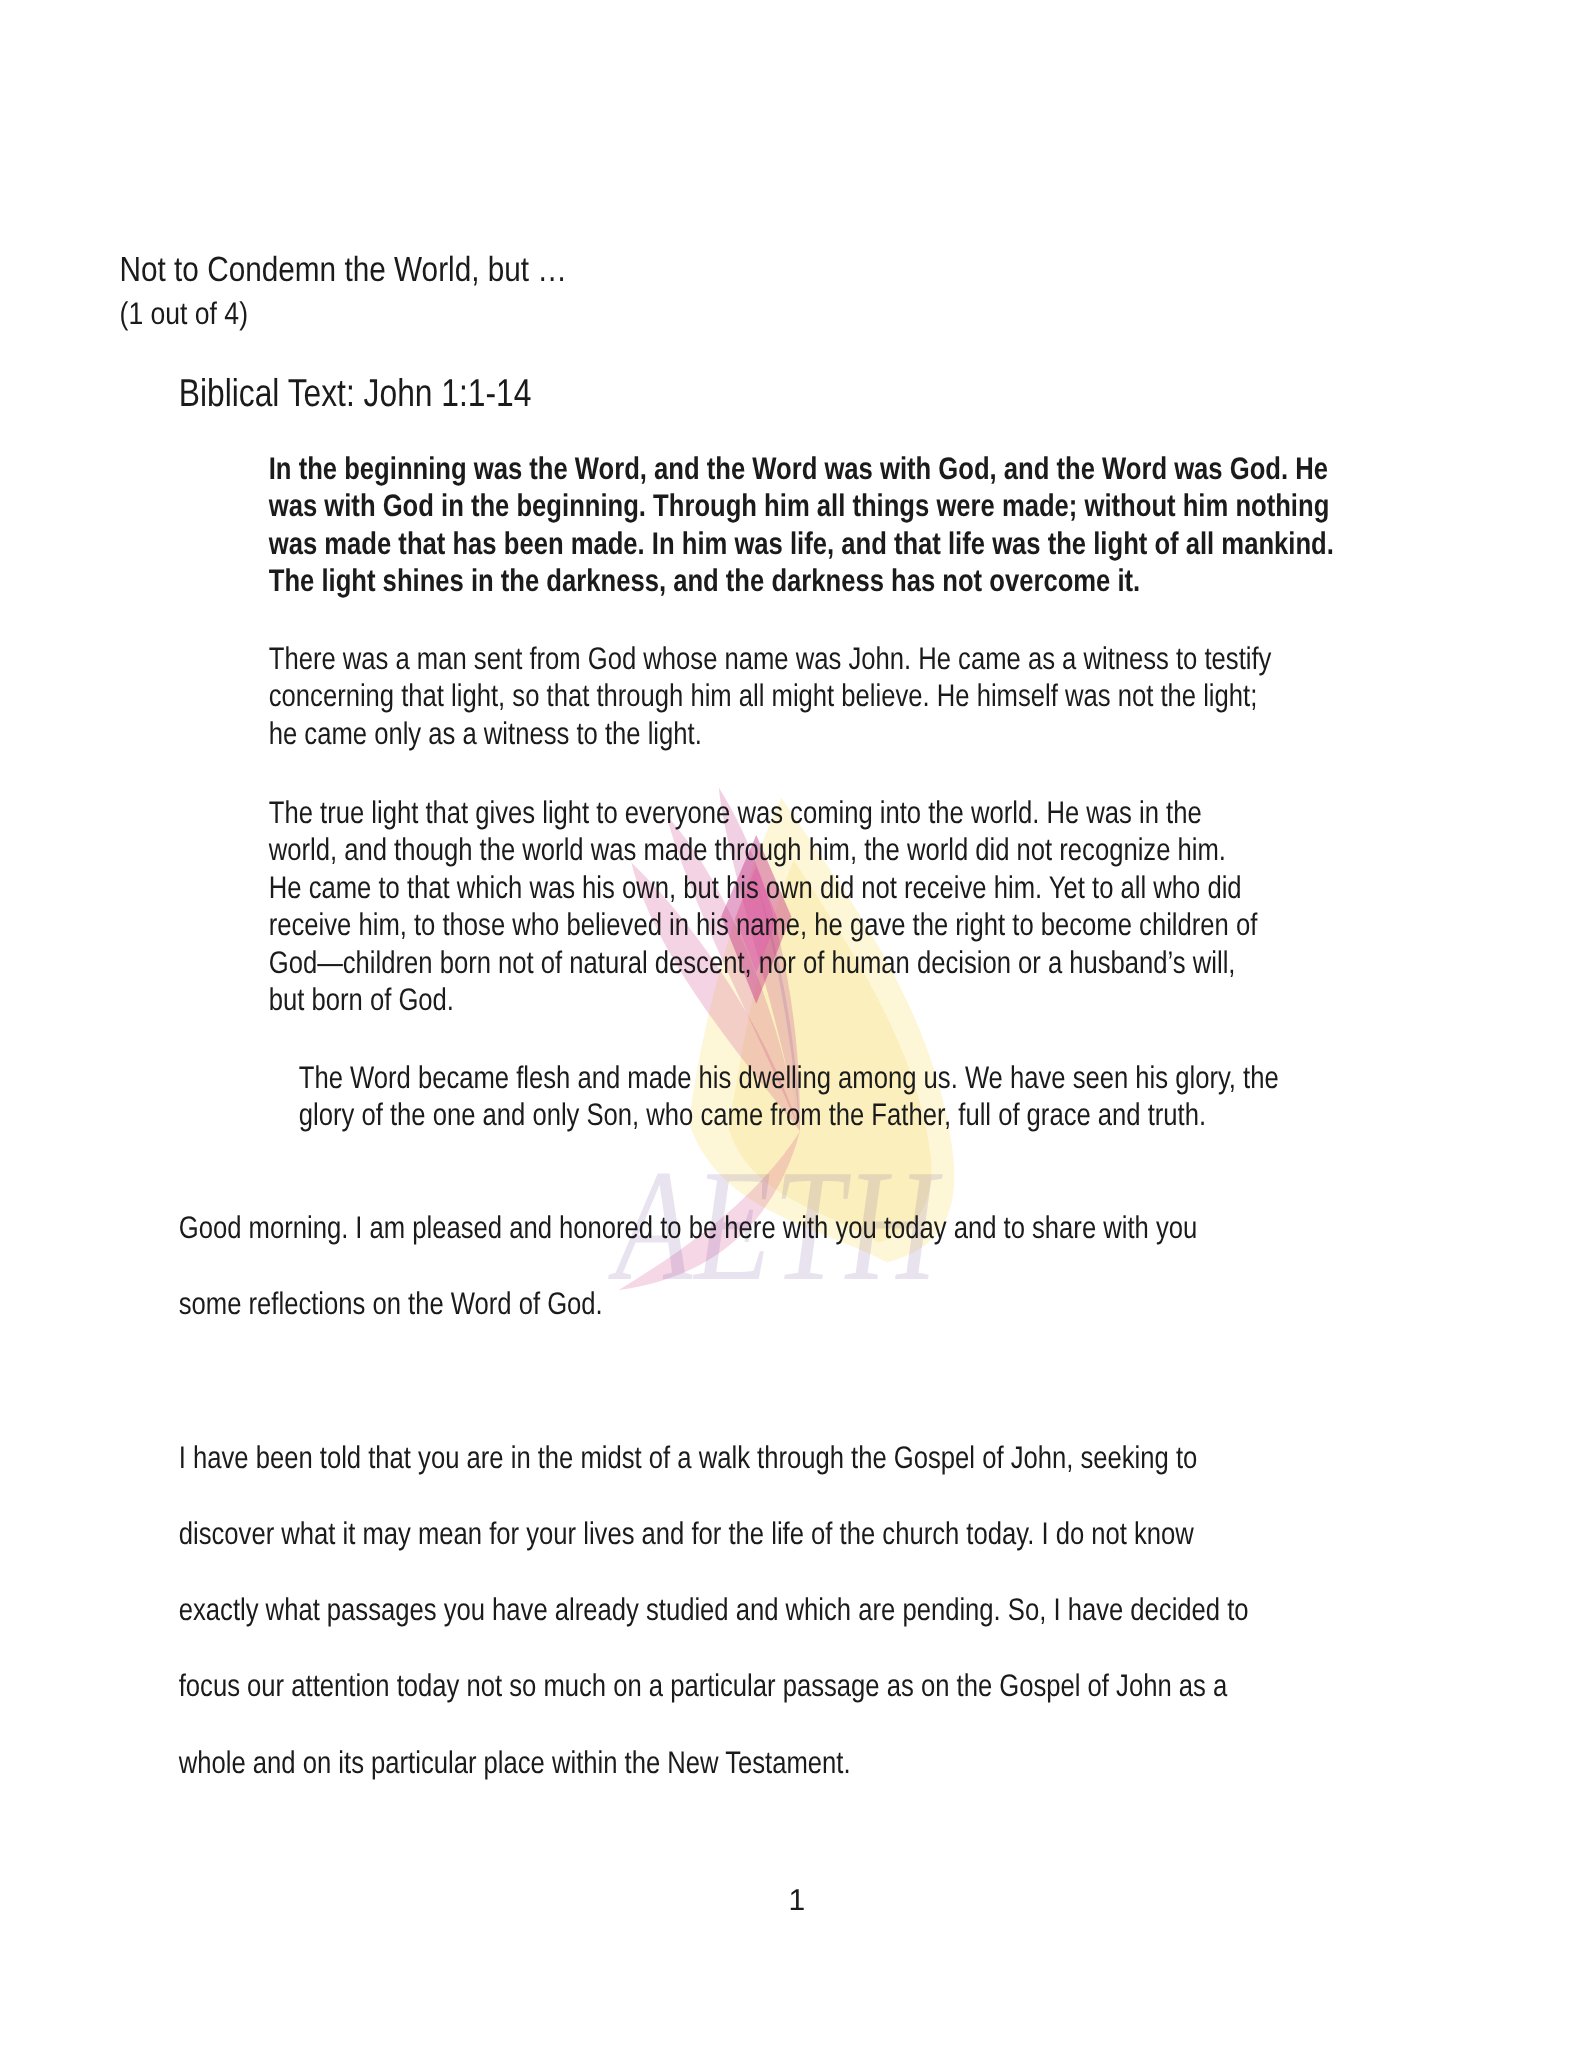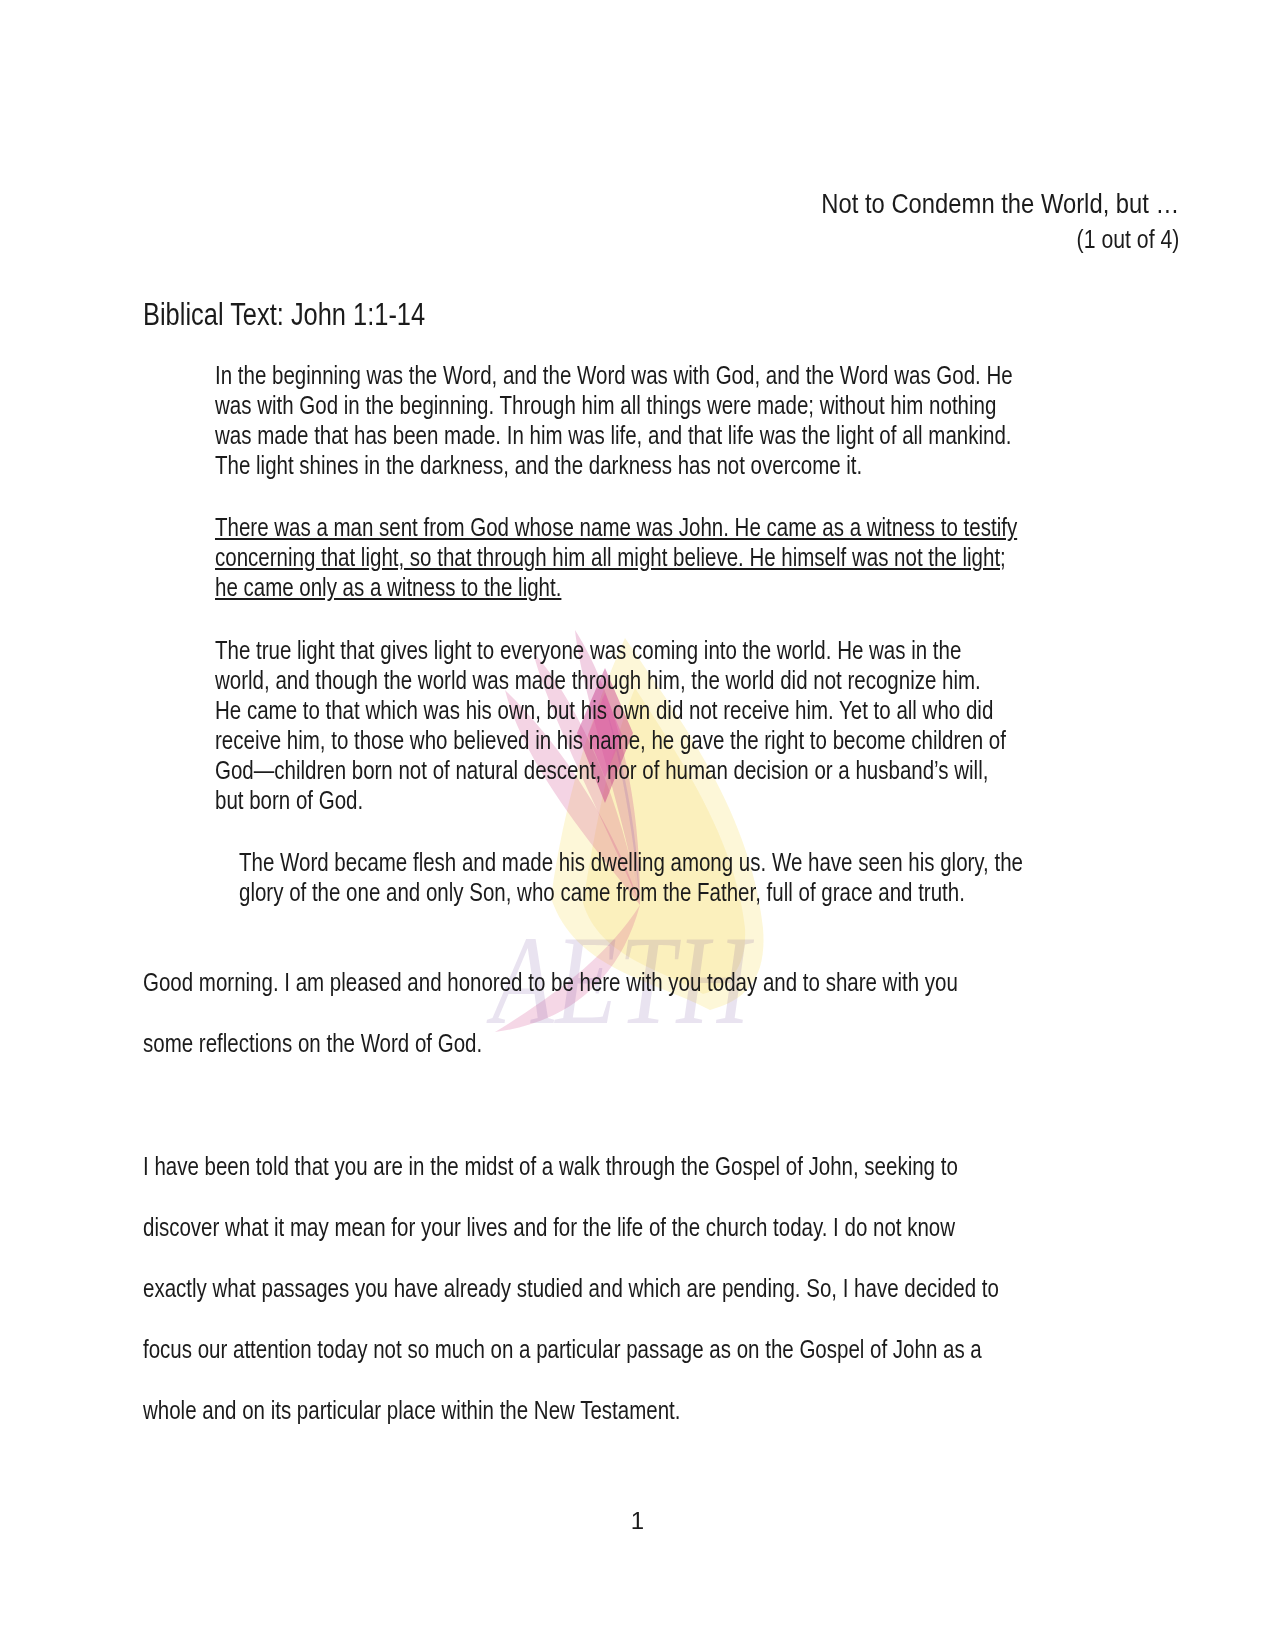--- a/index.html
+++ b/index.html
@@ -14,39 +14,39 @@
     position:absolute;left:492px;top:916px;
     font-family:"Liberation Serif",serif;
     font-size:128px;line-height:128px;letter-spacing:2px;
     color:rgba(100,60,150,0.14);
     transform:scaleX(0.79);transform-origin:0 50%;
     white-space:pre;
   }
   
   .page-content{position:absolute;inset:0;z-index:1;}
   .abs{position:absolute;}
-  .title-block{left:0;right:0;top:186px;text-align:right;}
+  .title-block{left:0;right:0;top:198px;text-align:left;}
   .doc-title{
     font-size:28px;line-height:36px;
     transform:scaleX(0.85);transform-origin:50% 50%;white-space:pre;
   }
   .doc-subtitle{
     font-size:25px;line-height:34px;
     transform:scaleX(0.85);transform-origin:50% 50%;white-space:pre;
   }
   .bib-label{left:143px;top:300px;font-size:31px;line-height:30px;}
   .quote{left:215px;right:100px;font-size:25px;}
   .quote .ln{line-height:30px;}
   .body-para{left:143px;right:100px;font-size:25px;}
   .body-para .ln{line-height:61px;}
   .ln{white-space:pre;transform:scaleX(0.82);transform-origin:0 50%;}
   .ln-left{white-space:pre;transform:scaleX(0.82);transform-origin:0 50%;display:block;}
   .page-number{left:0;right:0;top:1506px;text-align:center;font-size:24px;line-height:30px;}
-  #quote-1{top:360px;}
-  #quote-2{top:512px;text-decoration:underline;}
+  #quote-1{top:360px;font-weight:bold;}
+  #quote-2{top:512px;}
   #quote-3{top:635px;}
   #quote-4{top:847px;margin-left:24px;}
   #para-1{top:952px;}
   #para-2{top:1136px;}
 </style>
 </head>
 <body>
 
 <div class="watermark-layer">
   <svg class="flame-logo" viewBox="0 0 340 450" xmlns="http://www.w3.org/2000/svg" aria-hidden="true">

